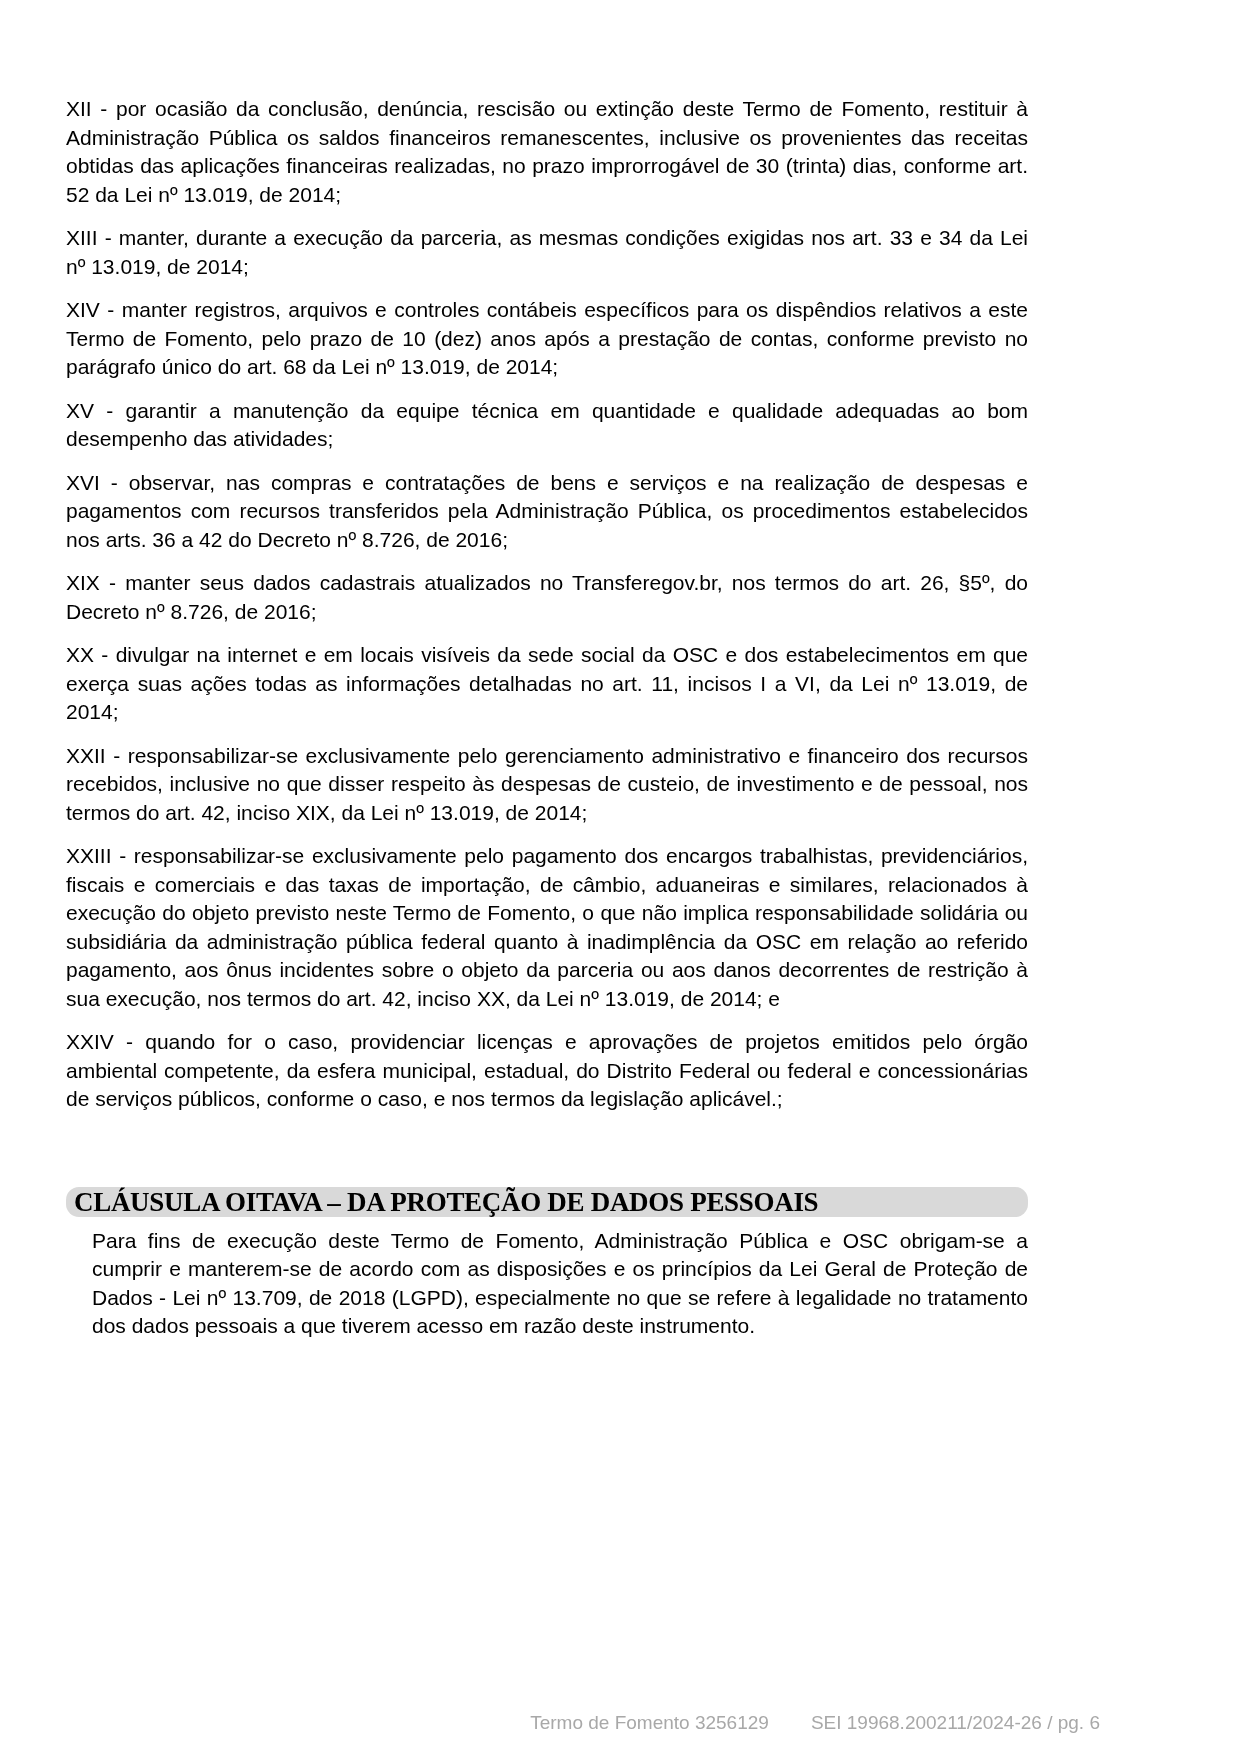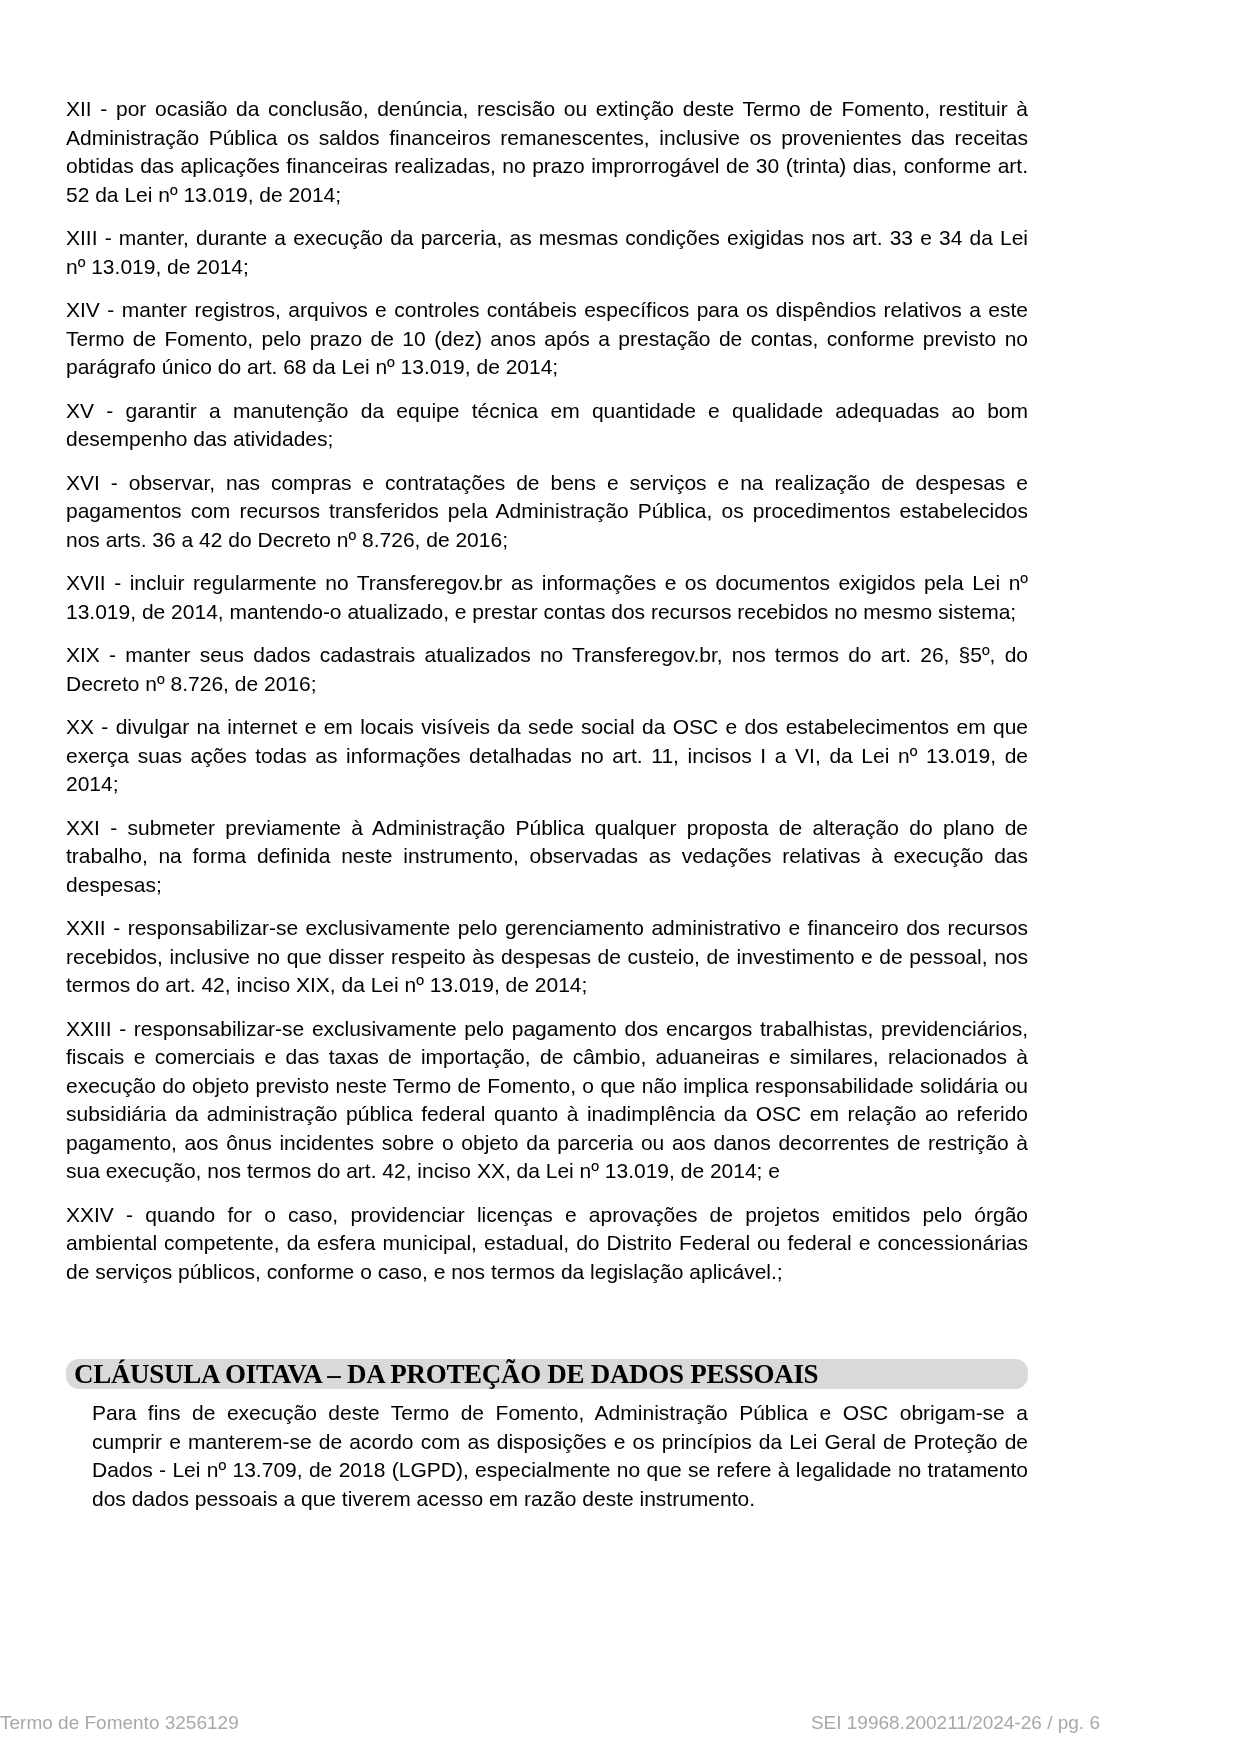--- a/index.html
+++ b/index.html
@@ -42,42 +42,40 @@
   }
   .subclause strong {
     font-weight: bold;
   }
   .footer {
     position: absolute;
     left: 0;
     right: 0;
     top: 1712px;
     display: flex;
-    justify-content: space-between;
+    justify-content: flex-end;
     gap: 42px;
     color: var(--footer-text, #a8a8a8);
     font-size: 19px;
     line-height: 22px;
     text-align: center;
   }
 </style>
 </head>
 <body>
 
 <div class="page">
 
   <p class="para">XII - por ocasião da conclusão, denúncia, rescisão ou extinção deste Termo de Fomento, restituir à Administração Pública os saldos financeiros remanescentes, inclusive os provenientes das receitas obtidas das aplicações financeiras realizadas, no prazo improrrogável de 30 (trinta) dias, conforme art. 52 da Lei nº 13.019, de 2014;</p>
   <p class="para">XIII - manter, durante a execução da parceria, as mesmas condições exigidas nos art. 33 e 34 da Lei nº 13.019, de 2014;</p>
   <p class="para">XIV - manter registros, arquivos e controles contábeis específicos para os dispêndios relativos a este Termo de Fomento, pelo prazo de 10 (dez) anos após a prestação de contas, conforme previsto no parágrafo único do art. 68 da Lei nº 13.019, de 2014;</p>
   <p class="para">XV - garantir a manutenção da equipe técnica em quantidade e qualidade adequadas ao bom desempenho das atividades;</p>
   <p class="para">XVI - observar, nas compras e contratações de bens e serviços e na realização de despesas e pagamentos com recursos transferidos pela Administração Pública, os procedimentos estabelecidos nos arts. 36 a 42 do Decreto nº 8.726, de 2016;</p>
-  <p class="para">XVII - incluir regularmente no Transferegov.br as informações e os documentos exigidos pela Lei nº 13.019, de 2014, mantendo-o atualizado, e prestar contas dos recursos recebidos no mesmo sistema;</p>
   <p class="para">XIX - manter seus dados cadastrais atualizados no Transferegov.br, nos termos do art. 26, §5º, do Decreto nº 8.726, de 2016;</p>
   <p class="para">XX - divulgar na internet e em locais visíveis da sede social da OSC e dos estabelecimentos em que exerça suas ações todas as informações detalhadas no art. 11, incisos I a VI, da Lei nº 13.019, de 2014;</p>
-  <p class="para">XXI - submeter previamente à Administração Pública qualquer proposta de alteração do plano de trabalho, na forma definida neste instrumento, observadas as vedações relativas à execução das despesas;</p>
   <p class="para">XXII - responsabilizar-se exclusivamente pelo gerenciamento administrativo e financeiro dos recursos recebidos, inclusive no que disser respeito às despesas de custeio, de investimento e de pessoal, nos termos do art. 42, inciso XIX, da Lei nº 13.019, de 2014;</p>
   <p class="para">XXIII - responsabilizar-se exclusivamente pelo pagamento dos encargos trabalhistas, previdenciários, fiscais e comerciais e das taxas de importação, de câmbio, aduaneiras e similares, relacionados à execução do objeto previsto neste Termo de Fomento, o que não implica responsabilidade solidária ou subsidiária da administração pública federal quanto à inadimplência da OSC em relação ao referido pagamento, aos ônus incidentes sobre o objeto da parceria ou aos danos decorrentes de restrição à sua execução, nos termos do art. 42, inciso XX, da Lei nº 13.019, de 2014; e</p>
   <p class="para">XXIV - quando for o caso, providenciar licenças e aprovações de projetos emitidos pelo órgão ambiental competente, da esfera municipal, estadual, do Distrito Federal ou federal e concessionárias de serviços públicos, conforme o caso, e nos termos da legislação aplicável.;</p>
 
   <h2 class="section-heading">CLÁUSULA OITAVA – DA PROTEÇÃO DE DADOS PESSOAIS</h2>
 
   <p class="para intro">Para fins de execução deste Termo de Fomento, Administração Pública e OSC obrigam-se a cumprir e manterem-se de acordo com as disposições e os princípios da Lei Geral de Proteção de Dados - Lei nº 13.709, de 2018 (LGPD), especialmente no que se refere à legalidade no tratamento dos dados pessoais a que tiverem acesso em razão deste instrumento.</p>
 
 
   <div class="footer">

